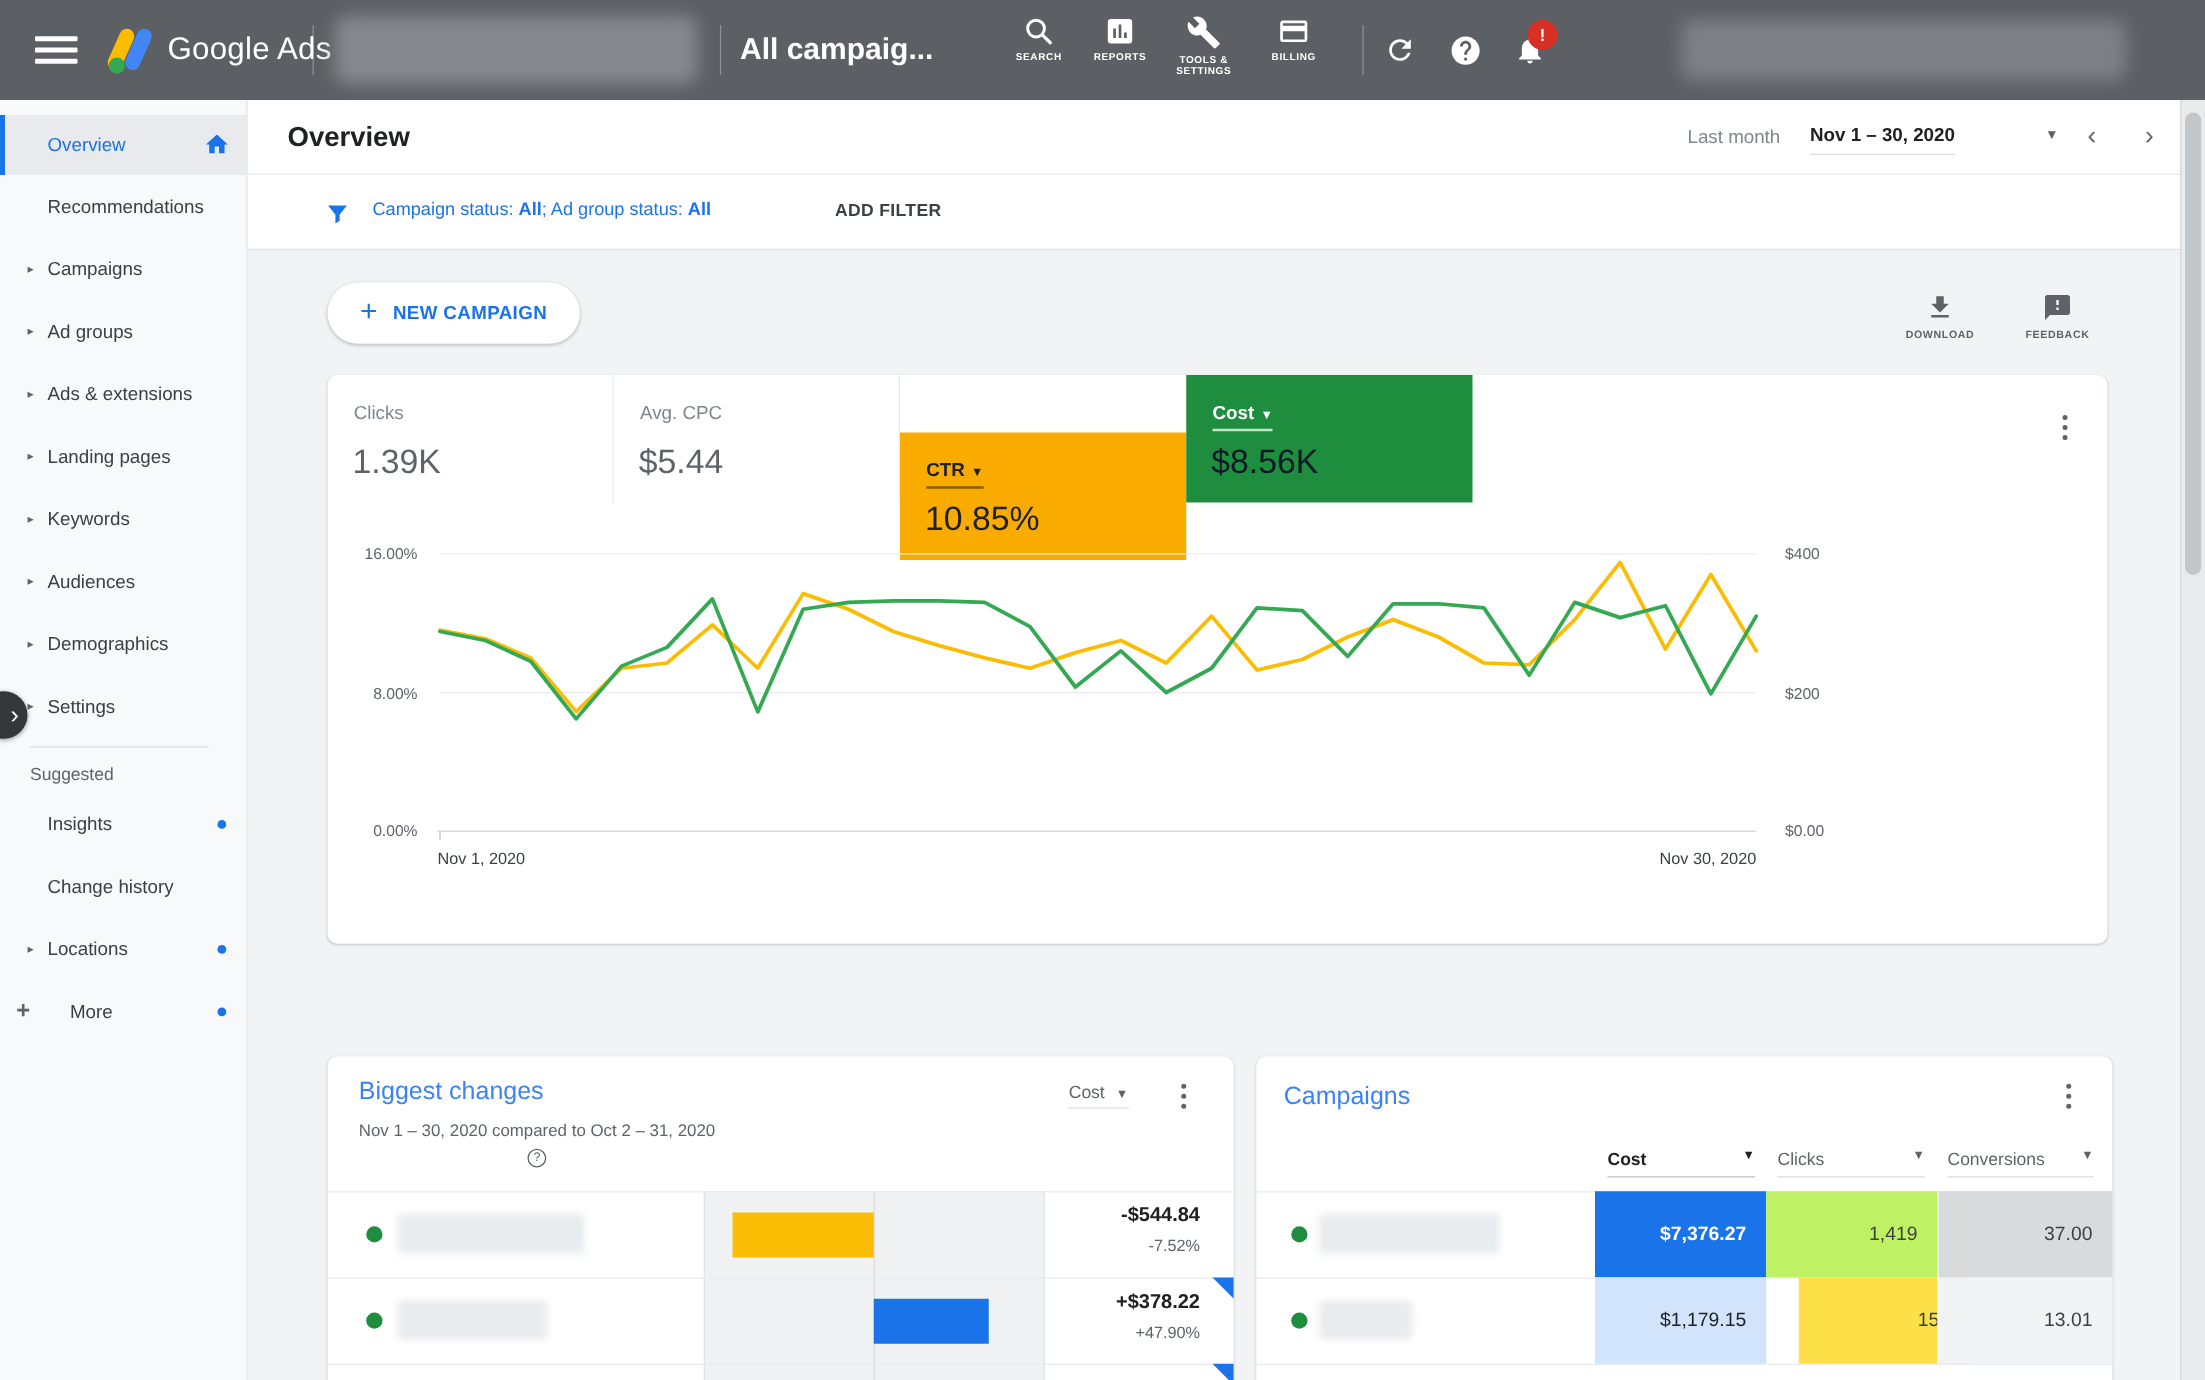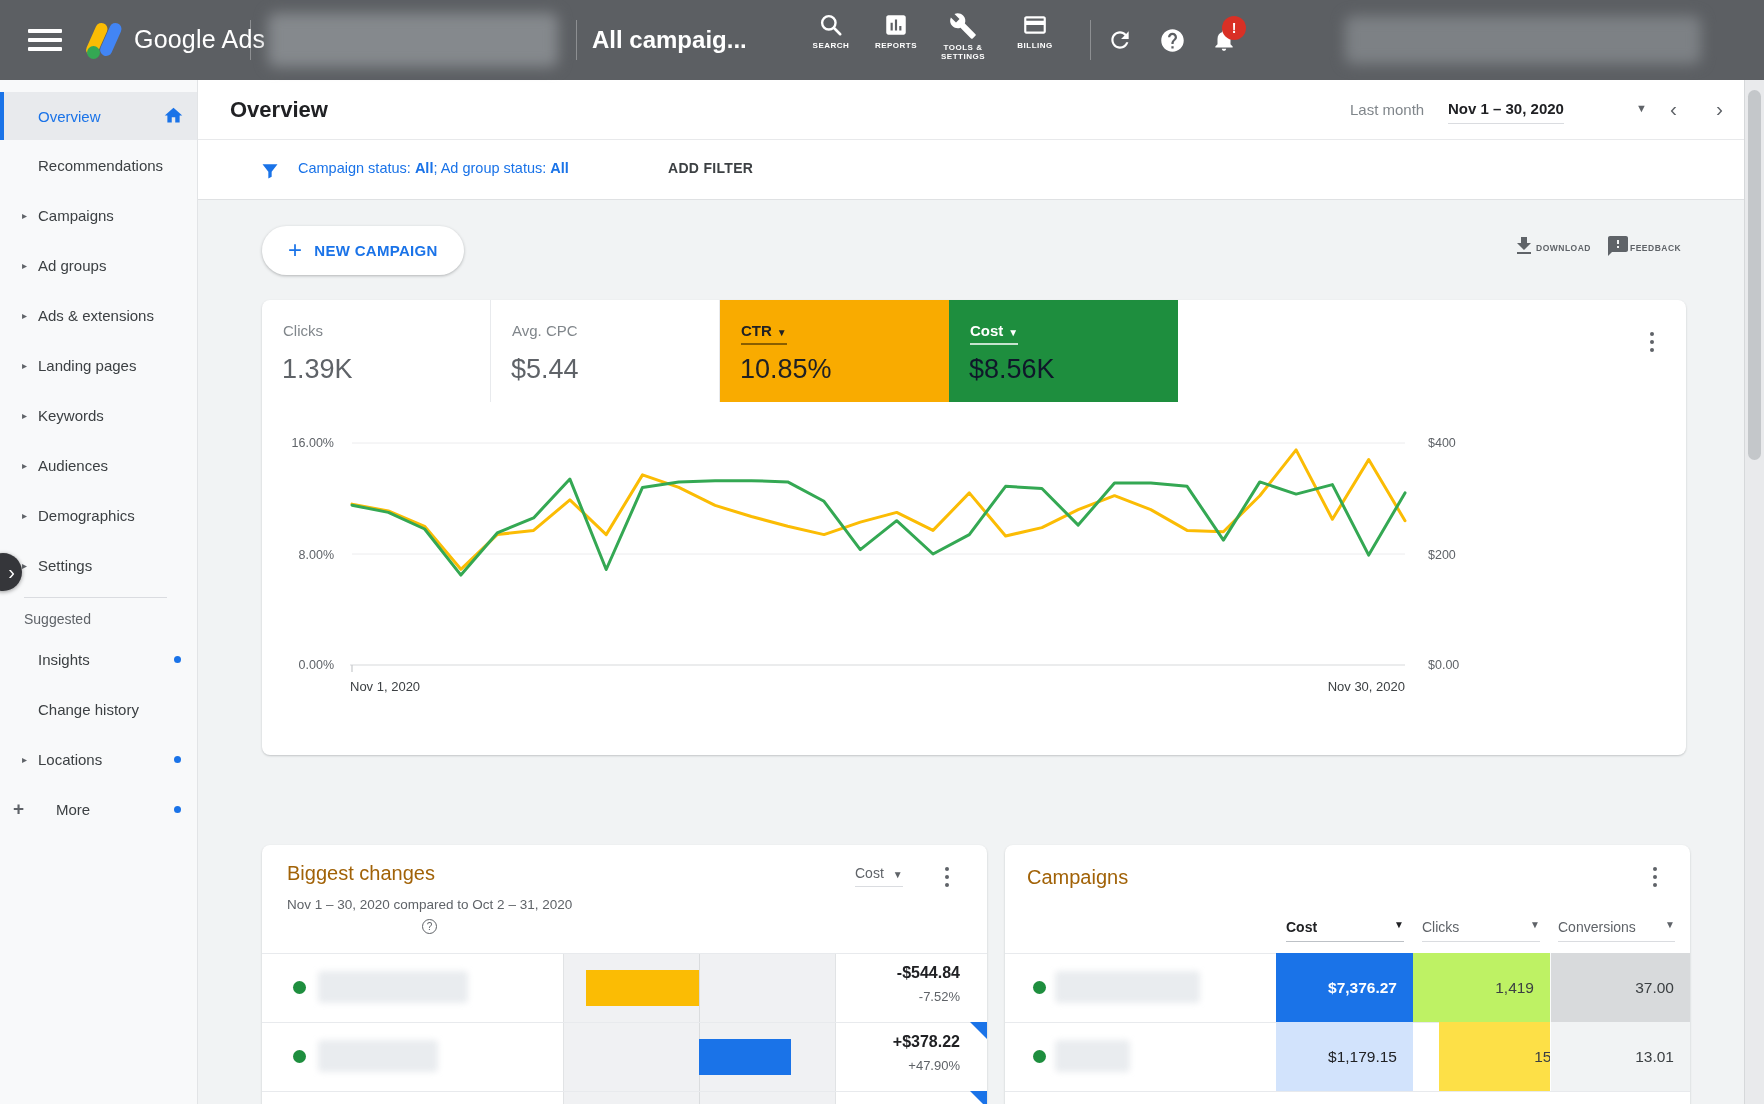--- a/index.html
+++ b/index.html
@@ -45,21 +45,21 @@
   .date-next { position:absolute; left:1518px; top:17px; font-size:21px; color:#5f6368; cursor:pointer; }
 
   .filter-row { position:absolute; left:198px; top:140px; width:1566px; height:60px; background:#fff; border-bottom:1px solid #dfe1e3; z-index:5; }
   .filter-text { position:absolute; left:100px; top:20px; font-size:14.5px; color:#1a73e8; }
   .filter-text b { font-weight:bold; }
   .add-filter { position:absolute; left:470px; top:20px; font-size:14px; font-weight:bold; color:#3c4043; letter-spacing:.3px; cursor:pointer; }
 
   
   .new-campaign { position:absolute; left:262px; top:226px; height:49px; padding:0 26px; background:#fff; border:none; border-radius:25px; box-shadow:0 1px 3px rgba(60,64,67,.35); display:flex; align-items:center; gap:12px; color:#1a73e8; font-size:15px; font-weight:bold; letter-spacing:.3px; cursor:pointer; font-family:"Liberation Sans",sans-serif; }
   .new-campaign .plus { font-size:24px; font-weight:400; margin-top:-2px; }
-  .mini-action { position:absolute; top:234px; width:80px; display:flex; align-items:center; cursor:pointer; }
+  .mini-action { position:absolute; top:234px; width:80px; display:flex; flex-direction:column; align-items:center; cursor:pointer; }
   .mini-action .lbl { margin-top:4px; font-size:8.5px; font-weight:bold; color:#5f6368; letter-spacing:.5px; }
 
   
   .card { position:absolute; background:#fff; border-radius:8px; box-shadow:0 1px 2px rgba(60,64,67,.25); overflow:hidden; }
   .kebab { display:flex; flex-direction:column; gap:4px; align-items:center; cursor:pointer; }
   .kebab i { width:4px; height:4px; border-radius:50%; background:#5f6368; }
 
   
   .tile { position:absolute; top:0; height:102px; cursor:pointer; }
   .tile .t-lbl { position:absolute; left:21px; top:22px; font-size:15px; color:#80868b; }
@@ -68,21 +68,21 @@
   .tile.amber .t-lbl { color:#202124; font-weight:bold; border-bottom:2px solid rgba(0,0,0,.45); padding-bottom:4px; }
   .tile.amber .t-val { color:#202124; font-weight:500; }
   .tile.green { background:#1e8e3e; }
   .tile.green .t-lbl { color:#fff; font-weight:bold; border-bottom:2px solid rgba(255,255,255,.75); padding-bottom:4px; }
   .tile.green .t-val { color:#0f172a; font-weight:500; }
   .t-caret { font-size:10px; margin-left:5px; }
   .axis-lbl { position:absolute; font-size:12.5px; color:#5f6368; }
   .date-lbl { position:absolute; font-size:13px; color:#3c4043; }
 
   
-  .card-title { position:absolute; font-size:20px; color:#a16207; }
+  .card-title { position:absolute; font-size:20px; color:#3b82f6; }
   .card-sub { position:absolute; font-size:13.5px; color:#5f6368; display:flex; align-items:center; gap:7px; }
   .q-circle { width:15px; height:15px; border:1.5px solid #5f6368; border-radius:50%; font-size:10px; color:#5f6368; display:inline-flex; align-items:center; justify-content:center; }
   .sorter { position:absolute; font-size:14px; color:#5f6368; border-bottom:1px solid #dadce0; padding-bottom:5px; cursor:pointer; }
   .sorter .t-caret { color:#5f6368; }
   .status-dot { position:absolute; width:13px; height:13px; border-radius:50%; background:#1e8e3e; }
   .name-blob { position:absolute; height:32px; background:#e9ecef; border-radius:4px; filter:blur(3px); }
   .row-line { position:absolute; left:0; right:0; height:1px; background:#e8eaed; }
   .corner-tri { position:absolute; right:0; top:0; width:0; height:0; border-top:17px solid #1a73e8; border-left:17px solid transparent; }
   .col-head { position:absolute; font-size:14px; color:#5f6368; border-bottom:1px solid #dadce0; padding-bottom:6px; cursor:pointer; }
   .col-head.active { color:#202124; font-weight:bold; border-bottom-color:#bdc1c6; }
@@ -267,21 +267,21 @@
 
 <section class="card" style="left:262px;top:300px;width:1424px;height:455px;">
   <div class="tile" style="left:0;width:229px;border-right:1px solid #e8eaed;">
     <div class="t-lbl">Clicks</div>
     <div class="t-val">1.39K</div>
   </div>
   <div class="tile" style="left:229px;width:229px;border-right:1px solid #e8eaed;">
     <div class="t-lbl">Avg. CPC</div>
     <div class="t-val">$5.44</div>
   </div>
-  <div class="tile amber" style="left:458px;width:229px;">
+  <div class="tile amber" style="left:458px;width:229px;margin-top:46px;">
     <div class="t-lbl"><span>CTR</span><span class="t-caret">▼</span></div>
     <div class="t-val">10.85%</div>
   </div>
   <div class="tile green" style="left:687px;width:229px;">
     <div class="t-lbl"><span>Cost</span><span class="t-caret">▼</span></div>
     <div class="t-val">$8.56K</div>
   </div>
   <div class="kebab" style="position:absolute;left:1388px;top:32px;">
       <i></i>
       <i></i>

